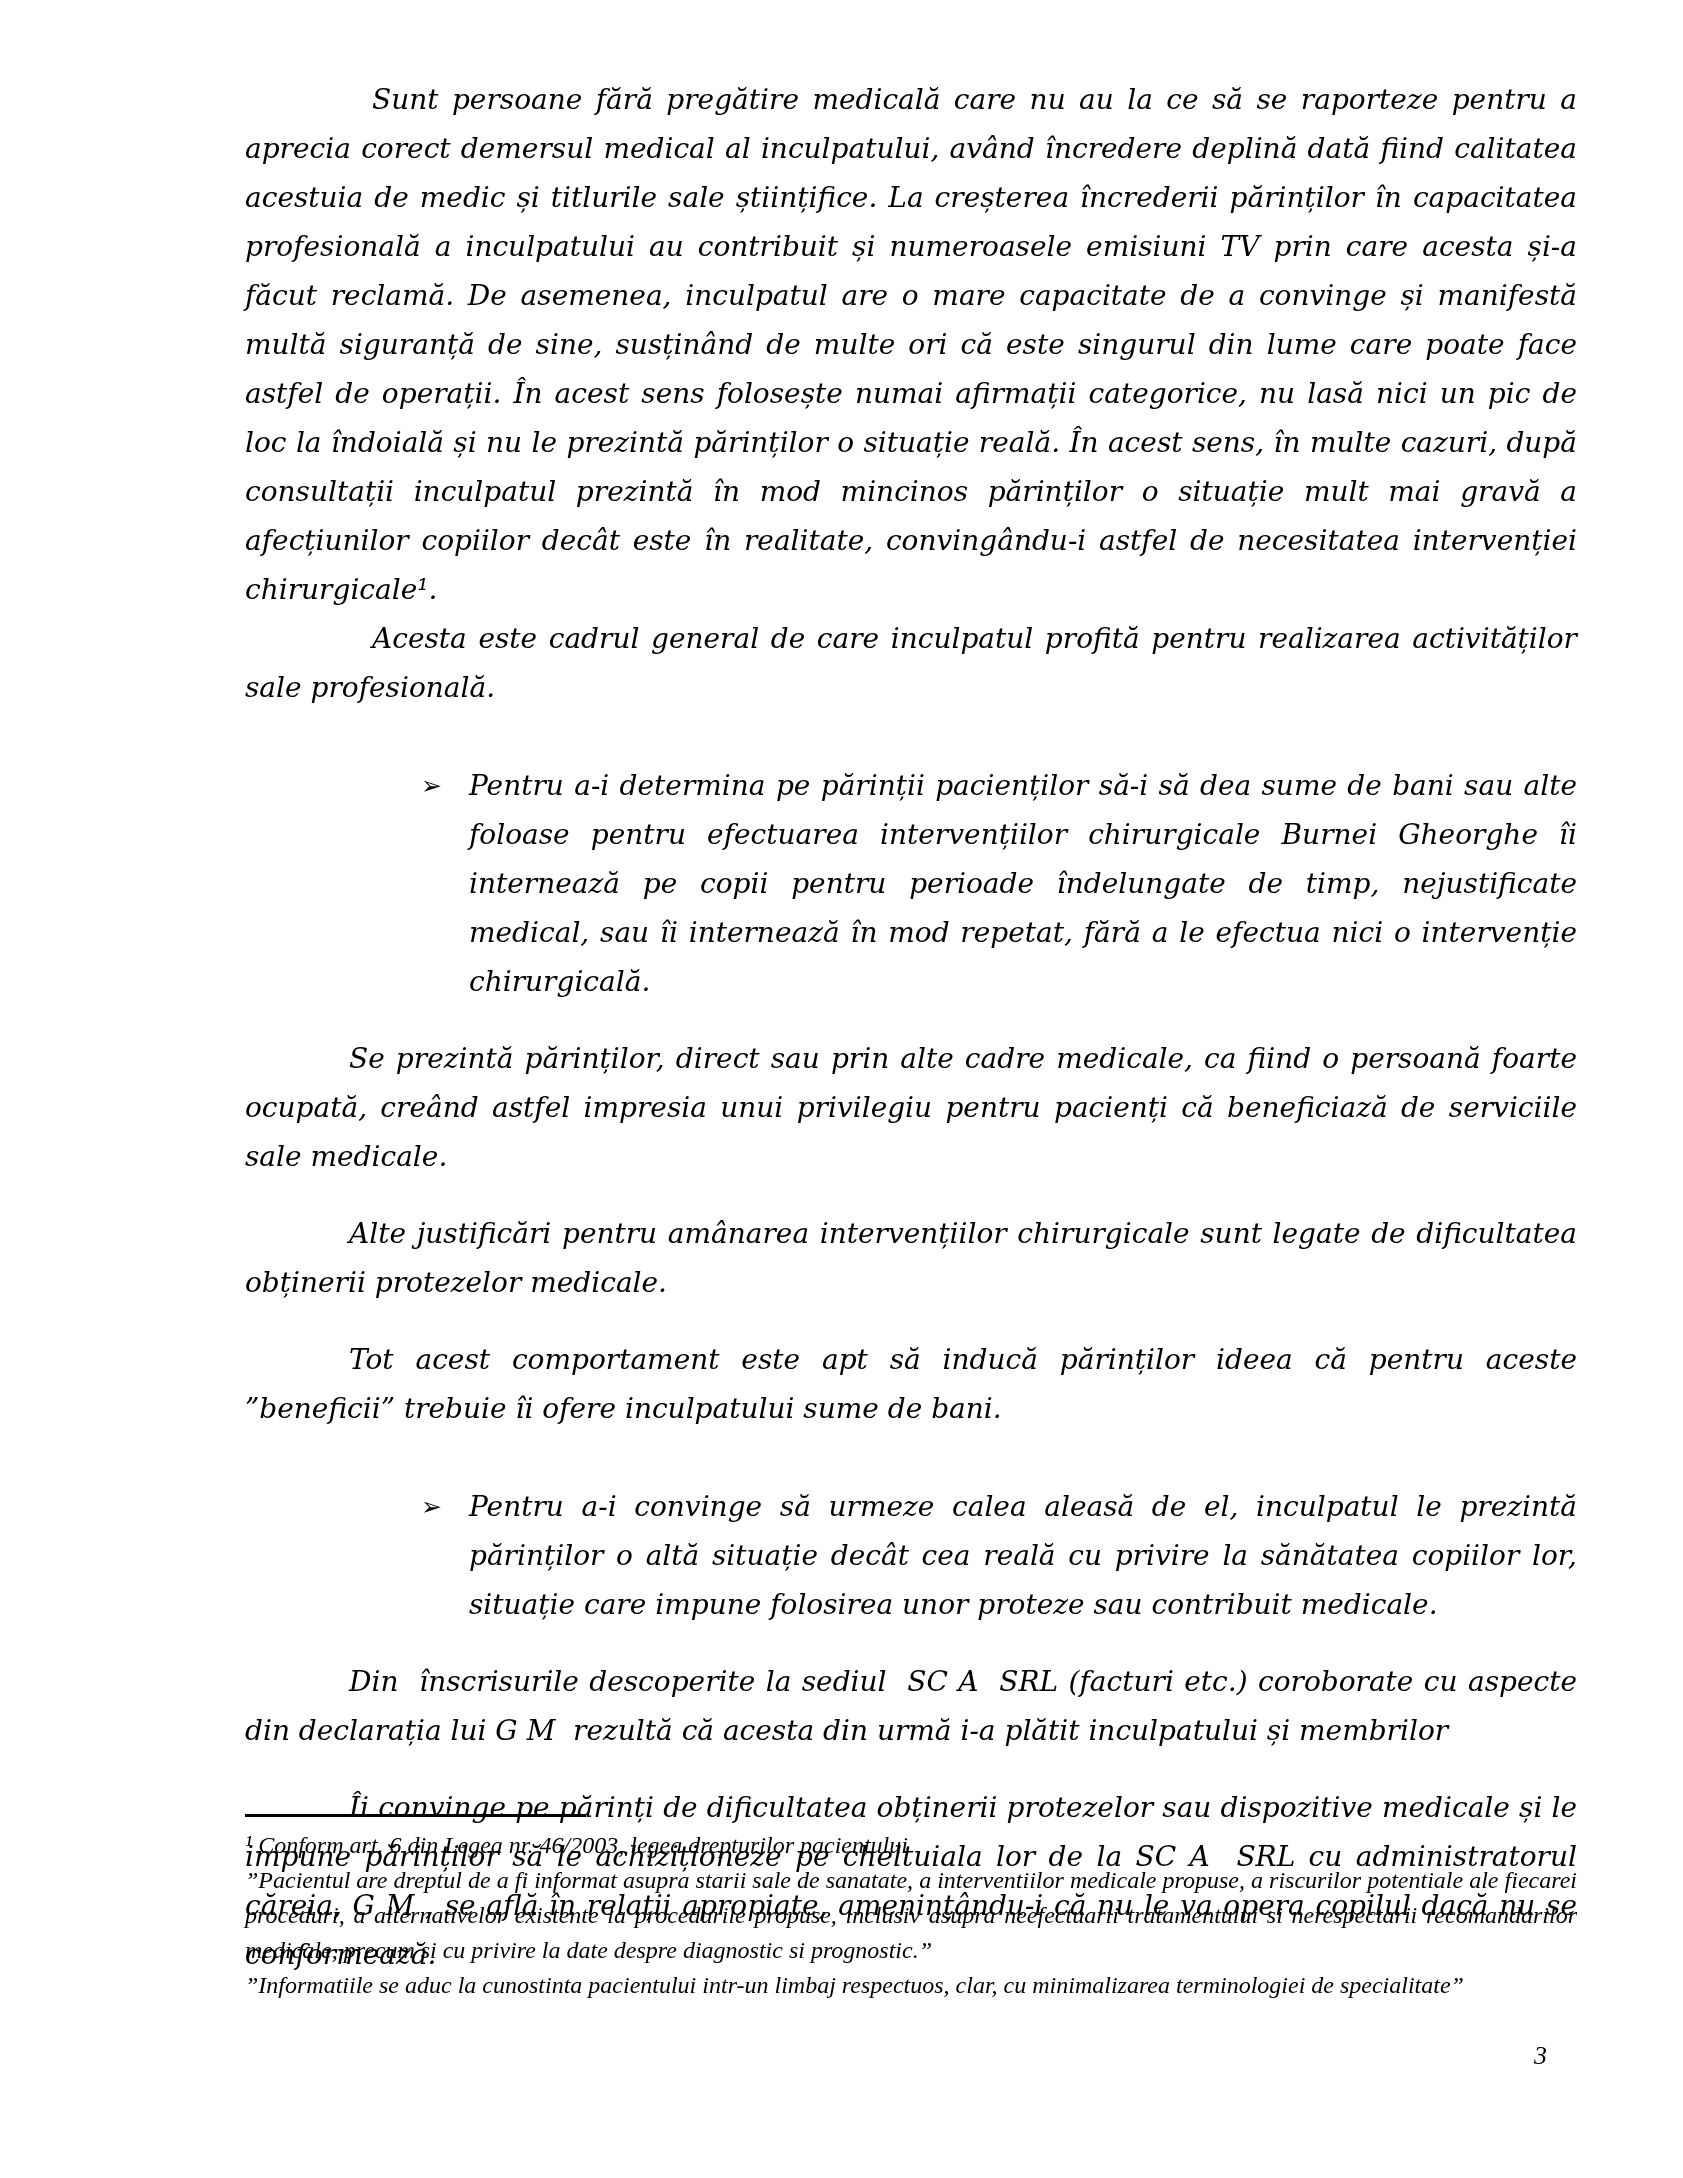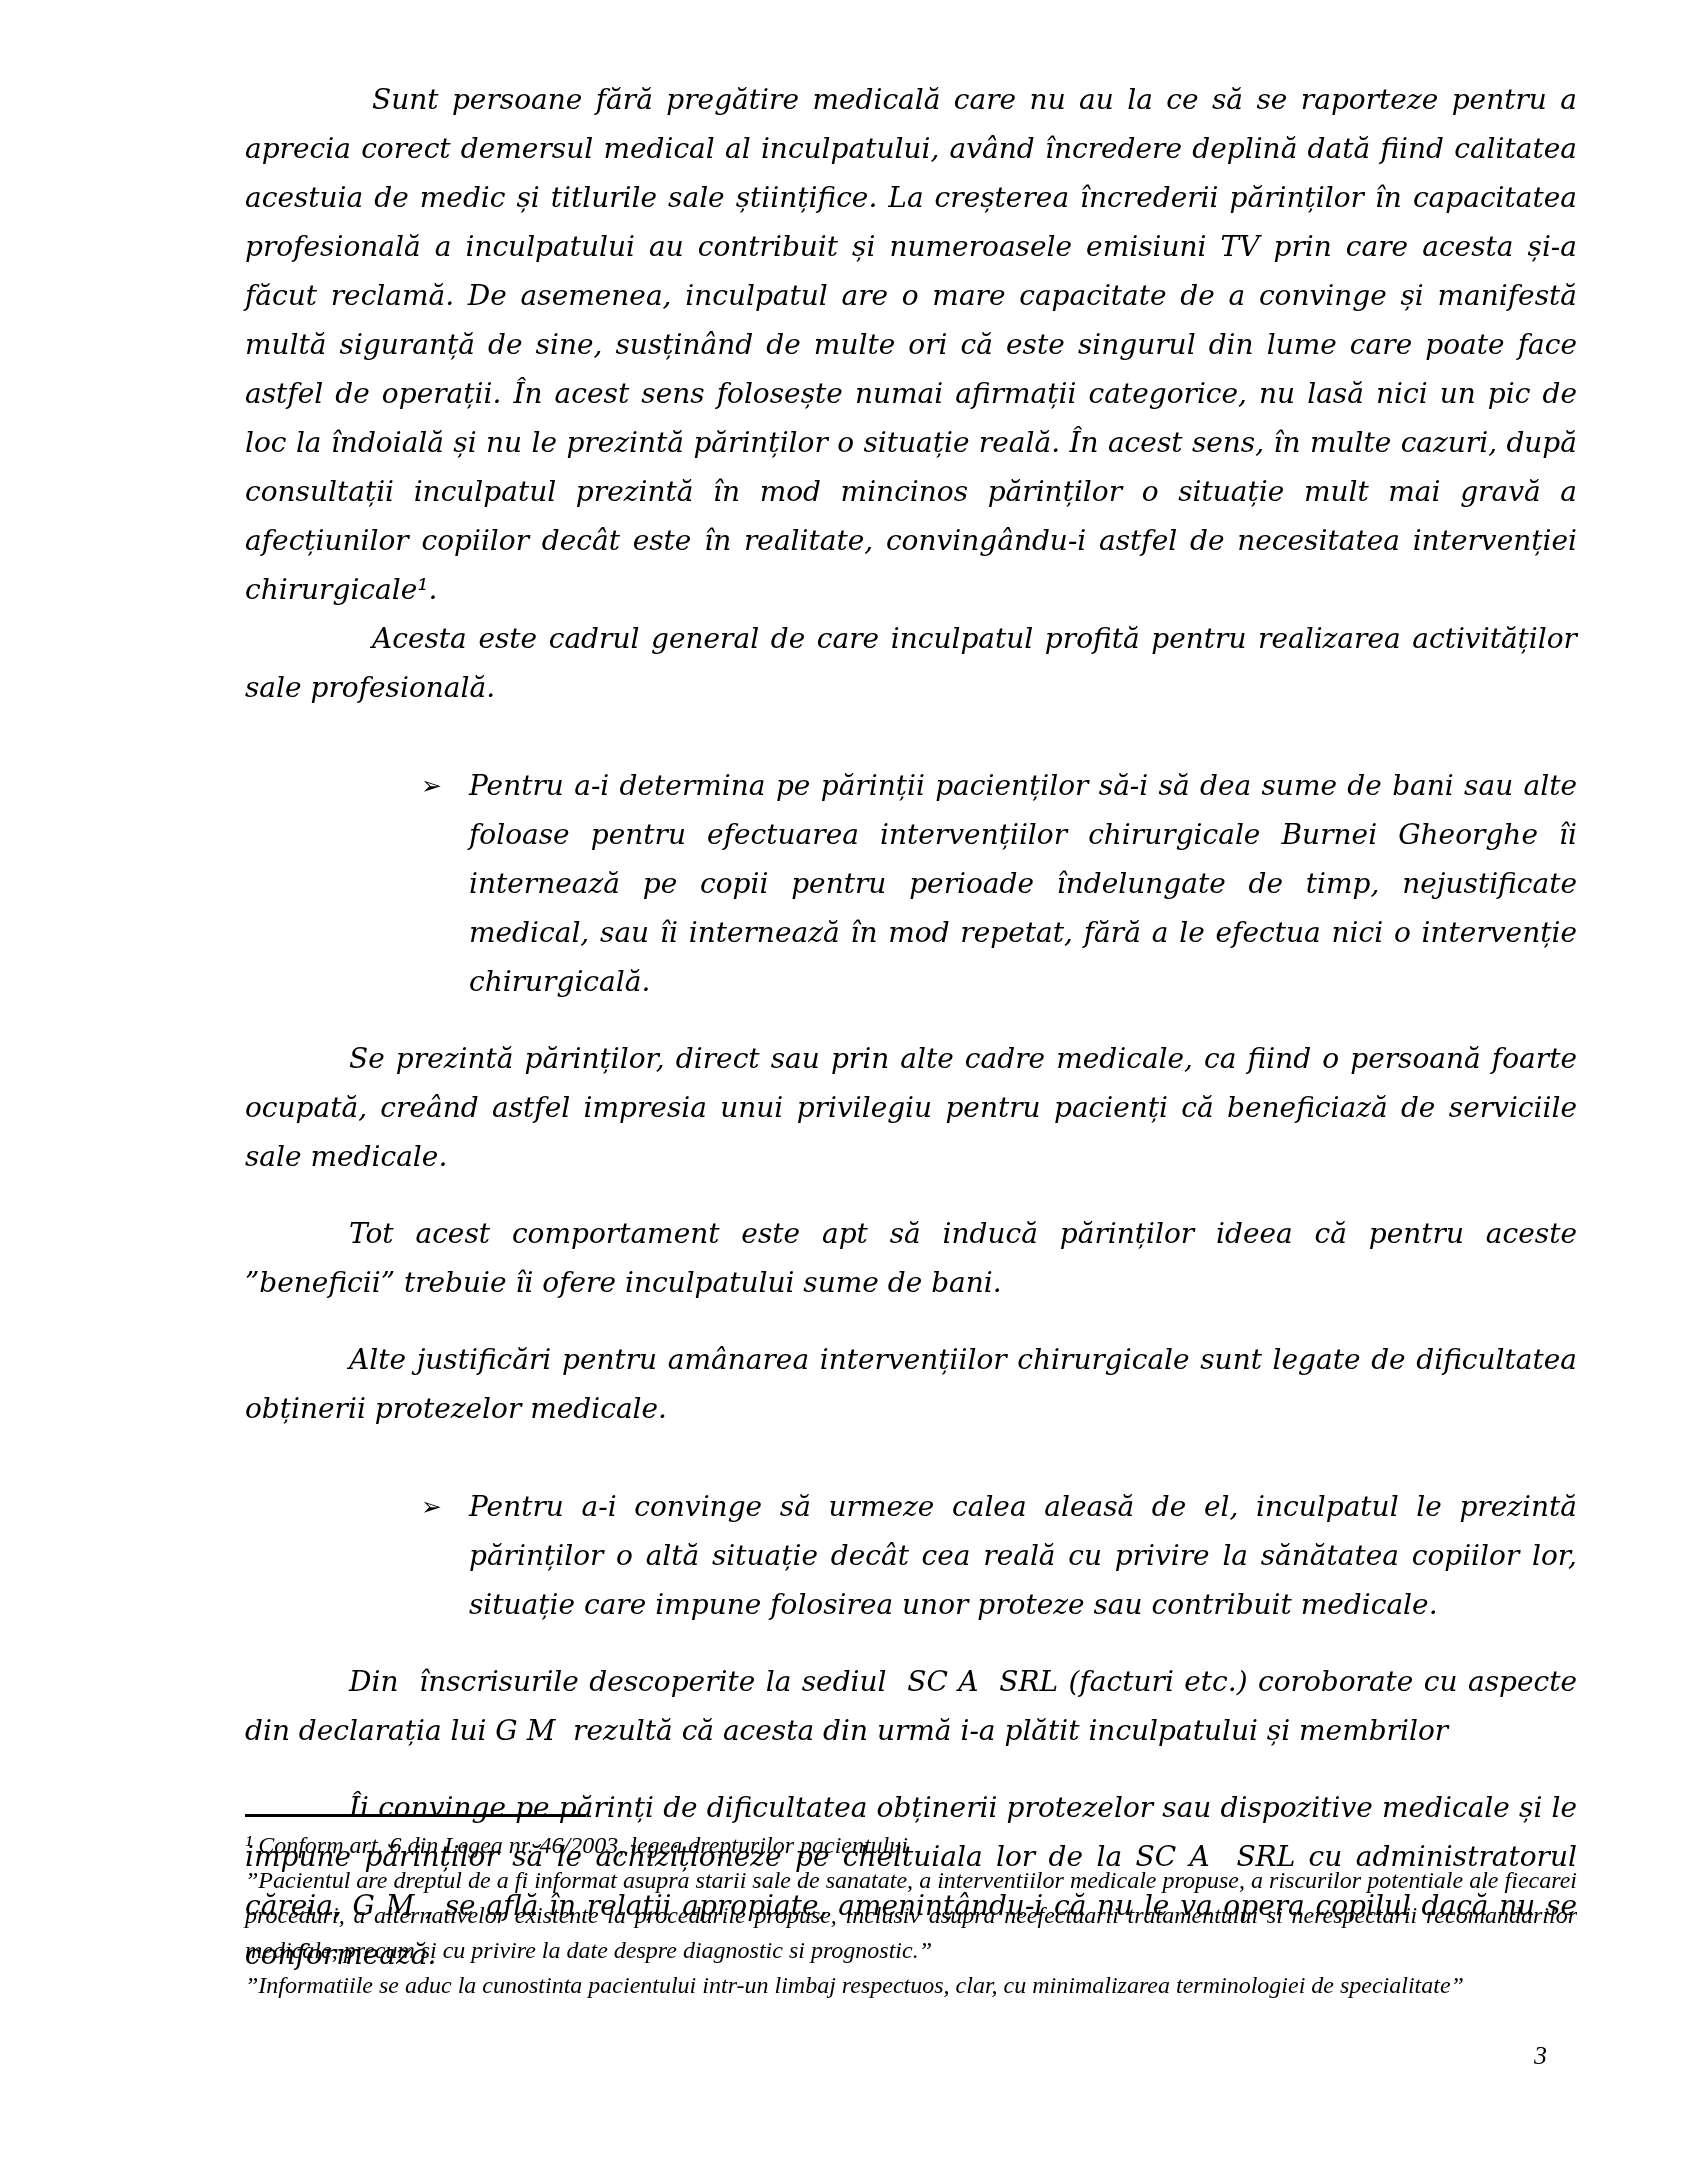--- a/index.html
+++ b/index.html
@@ -90,23 +90,23 @@
 
     <p class="para indent-lg">Acesta este cadrul general de care inculpatul profită pentru realizarea activităților sale profesională.</p>
 
     <div class="bullet">
       <span class="marker">➢</span>
       <span class="btext">Pentru a-i determina pe părinții pacienților să-i să dea sume de bani sau alte foloase pentru efectuarea intervențiilor chirurgicale Burnei Gheorghe îi internează pe copii pentru perioade îndelungate de timp, nejustificate medical, sau îi internează în mod repetat, fără a le efectua nici o intervenție chirurgicală.</span>
     </div>
 
     <p class="para indent-sm">Se prezintă părinților, direct sau prin alte cadre medicale, ca fiind o persoană foarte ocupată, creând astfel impresia unui privilegiu pentru pacienți că beneficiază de serviciile sale medicale.</p>
 
+    <p class="para indent-sm">Alte justificări pentru amânarea intervențiilor chirurgicale sunt legate de dificultatea obținerii protezelor medicale.</p>
+
     <p class="para indent-sm">Tot acest comportament este apt să inducă părinților ideea că pentru aceste ”beneficii” trebuie îi ofere inculpatului sume de bani.</p>
-
-    <p class="para indent-sm">Alte justificări pentru amânarea intervențiilor chirurgicale sunt legate de dificultatea obținerii protezelor medicale.</p>
 
     <div class="bullet">
       <span class="marker">➢</span>
       <span class="btext">Pentru a-i convinge să urmeze calea aleasă de el, inculpatul le prezintă părinților o altă situație decât cea reală cu privire la sănătatea copiilor lor, situație care impune folosirea unor proteze sau contribuit medicale.</span>
     </div>
 
     <p class="para indent-sm">Din  înscrisurile descoperite la sediul  SC A  SRL (facturi etc.) coroborate cu aspecte din declarația lui G M  rezultă că acesta din urmă i-a plătit inculpatului și membrilor</p>
 
     <p class="para indent-sm">Îi convinge pe părinți de dificultatea obținerii protezelor sau dispozitive medicale și le impune părinților să le achiziționeze pe cheltuiala lor de la SC A  SRL cu administratorul căreia, G M , se află în relații apropiate, amenințându-i că nu le va opera copilul dacă nu se conformează.</p>
 

